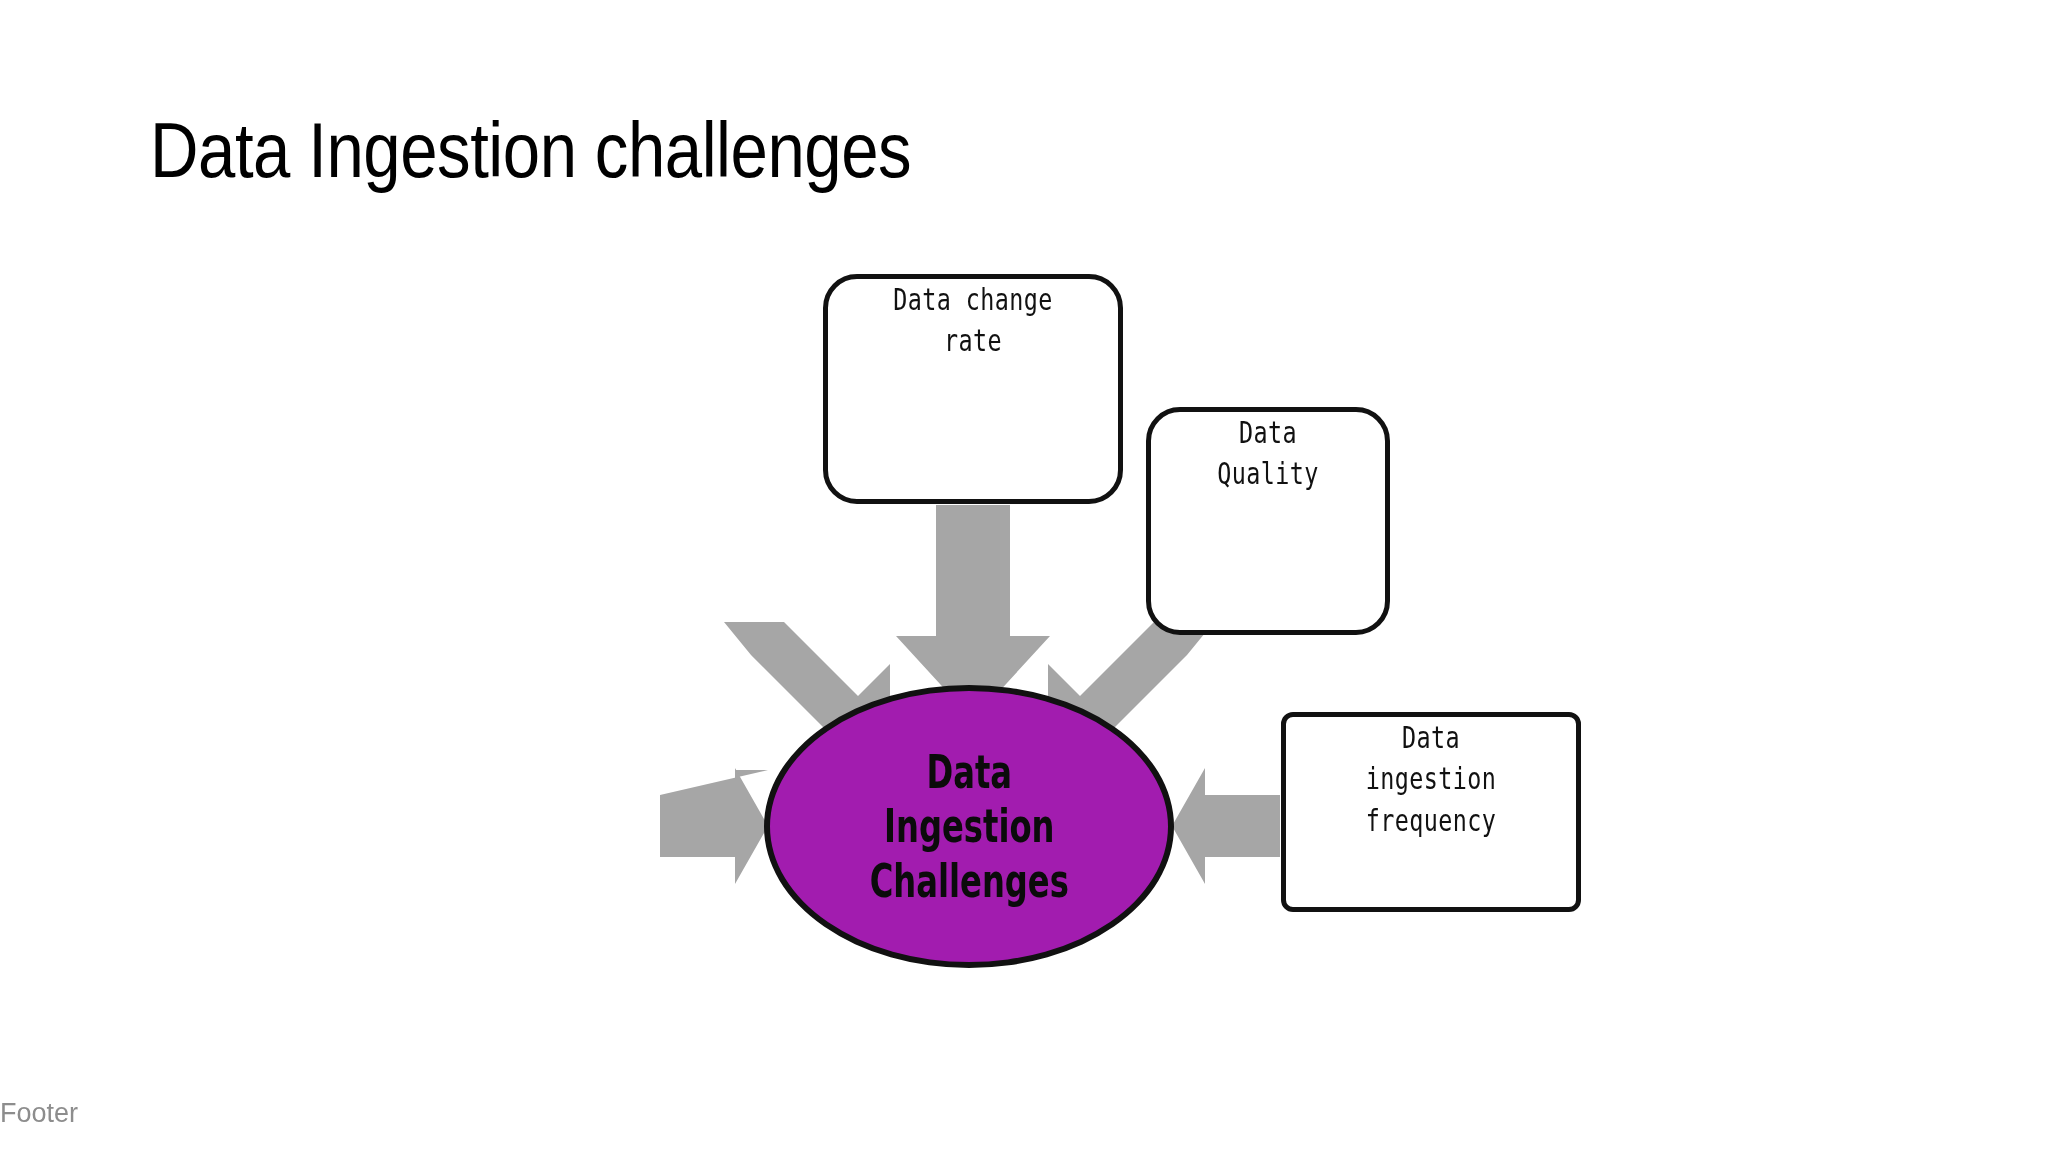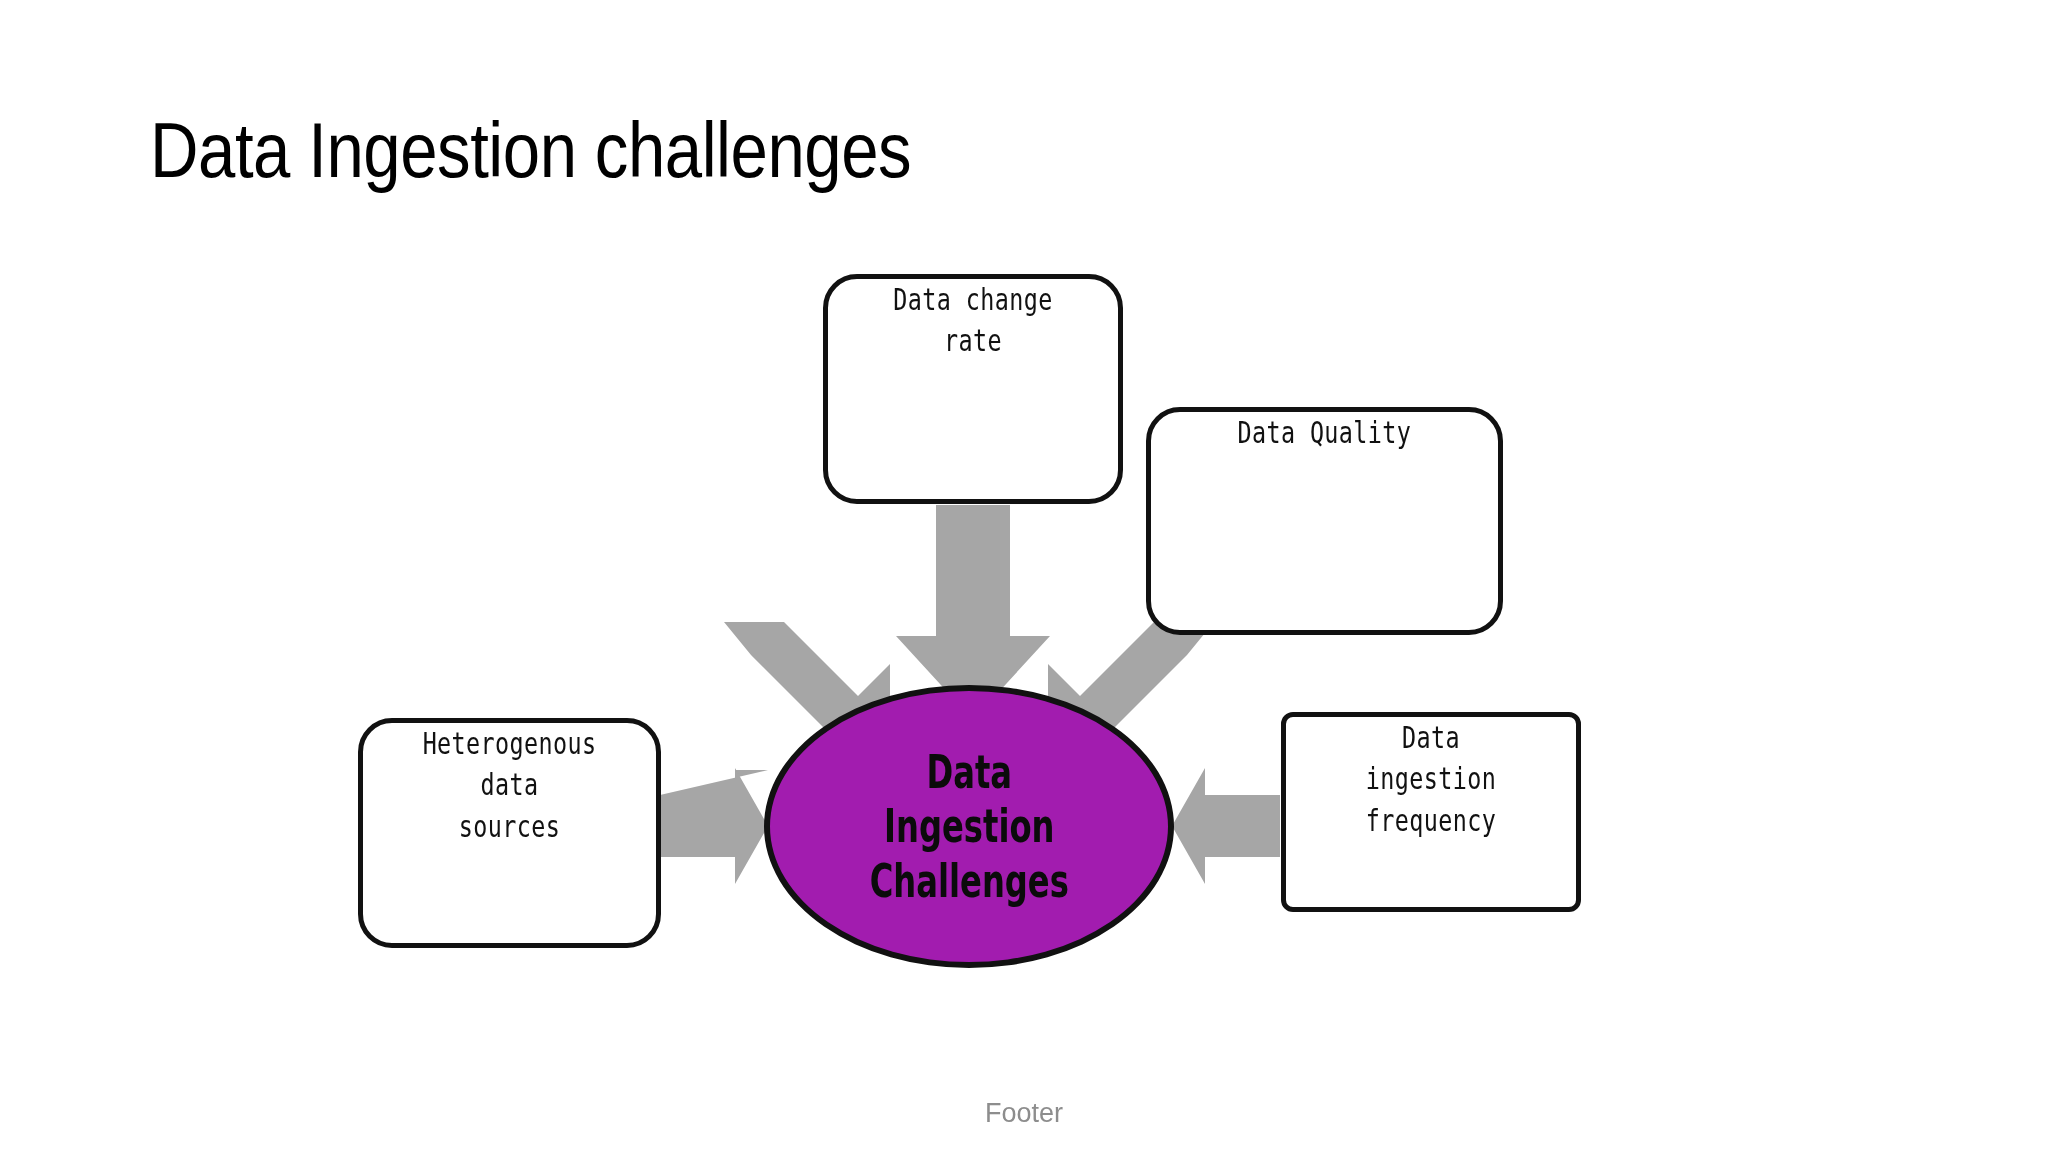--- a/index.html
+++ b/index.html
@@ -32,21 +32,20 @@
     transform-origin: left center;
     white-space: nowrap;
   }
 
   
   .slide-footer {
     position: absolute;
     left: 0;
     top: 1098px;
     width: 2048px;
-    text-align: center;
     font-family: "Liberation Sans", sans-serif;
     font-size: 27px;
     font-weight: 400;
     color: #8d8d8d;
   }
 
   
   .diagram {
     position: absolute;
     left: 0;
@@ -83,21 +82,21 @@
     text-align: center;
     padding: 0 16px;
     transform: scaleX(0.78);
     white-space: pre-line;
     letter-spacing: 0.5px;
   }
 
   
   #node-data-change-rate { left: 823px;  top: 274px;  width: 300px; height: 230px; }
   #node-data-format      { left: 492px;  top: 407px;  width: 307px; height: 228px; }
-  #node-data-quality     { left: 1146px; top: 407px;  width: 357px; height: 228px; }
+  #node-data-quality     { left: 1146px; top: 407px;  width: 244px; height: 228px; }
   #node-heterogenous     { left: 358px;  top: 718px;  width: 303px; height: 230px; }
   #node-frequency        { left: 1281px; top: 712px;  width: 300px; height: 200px; border-radius: 12px; }
 
   
   .hub {
     position: absolute;
     left: 764px;
     top: 685px;
     width: 410px;
     height: 283px;
@@ -155,24 +154,20 @@
 
   <div class="node" id="node-data-change-rate">
     <span class="node-label">Data change rate</span>
   </div>
 
 
   <div class="node" id="node-data-quality">
     <span class="node-label">Data Quality</span>
   </div>
 
-  <div class="node" id="node-heterogenous">
-    <span class="node-label">Heterogenous data
-sources</span>
-  </div>
 
   <div class="node" id="node-frequency">
     <span class="node-label">Data ingestion
 frequency</span>
   </div>
 
   <div class="hub">
     <span class="hub-label">Data
 Ingestion
 Challenges</span>

